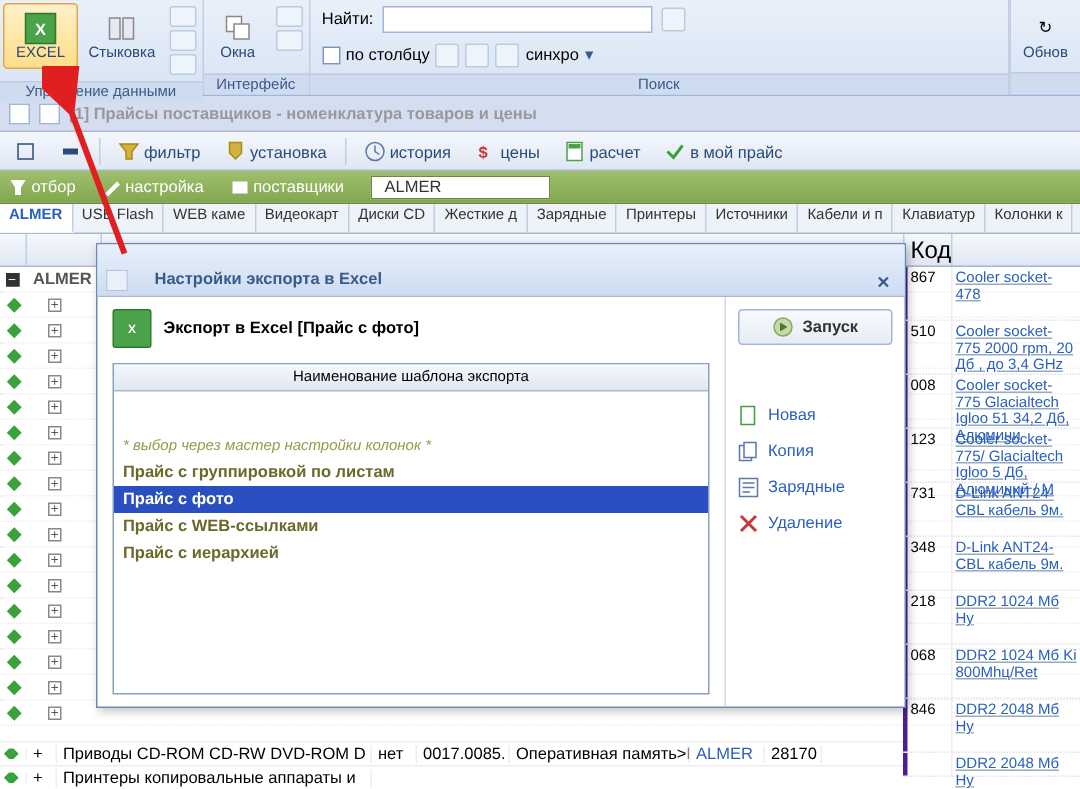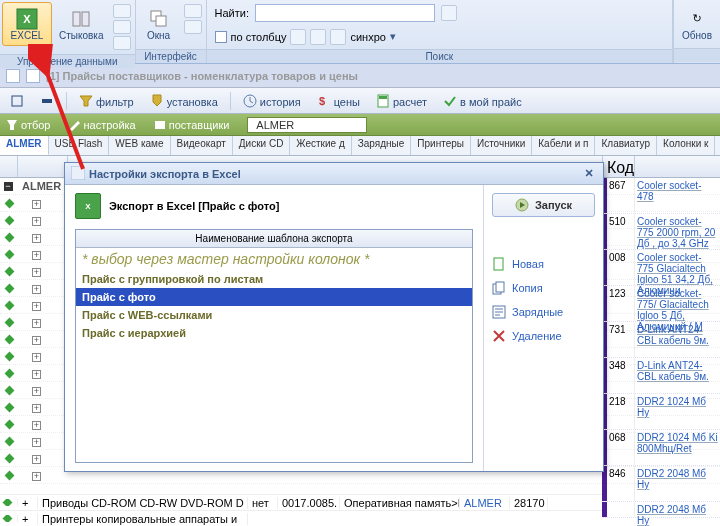--- a/index.html
+++ b/index.html
@@ -49,38 +49,38 @@
   .grow { display:flex; height:17px; border-bottom:1px dotted #eee; align-items:center; }
   .grow .c0 { width:18px; display:flex; justify-content:center; }
   .grow .c1 { width:50px; padding-left:14px; color:#555; }
   .grow .plus { width:9px; height:9px; border:1px solid #888; display:inline-flex; align-items:center; justify-content:center; font-size:9px; line-height:7px; color:#555; margin-right:2px;}
   .diamond { width:7px; height:7px; background:#3aa23a; transform:rotate(45deg); }
 
   .grid-right { position:absolute; right:0; top:0; width:118px; }
   .gr-head { display:flex; background:linear-gradient(#f4f7fc,#e0e7f4); height:22px; border-bottom:1px solid #aab8cc;}
   .gr-head div { border-left:1px solid #c0cee2; padding:3px 4px; font-size:16px;}
   .gr-row { display:flex; height:36px; border-bottom:1px dotted #e0e0f0;}
-  .gr-row .code { width:32px; font-size:10px; padding:2px; border-left:5px solid #4c1d95;}
+  .gr-row .code { width:32px; font-size:10px; padding:2px; border-left:3px solid #4c1d95;}
   .gr-row .desc { flex:1; font-size:10px; padding:2px; color:#2a5fc0; text-decoration:underline; text-decoration-color:#9ab; border-left:1px solid #eee; line-height:11px;}
 
   .bottom-rows { position:absolute; bottom:0; left:0; right:118px; }
   .brow { display:flex; height:16px; border-top:1px solid #eee; font-size:10px; align-items:center;}
   .brow .bc { padding:0 4px; border-right:1px solid #eee; overflow:hidden; white-space:nowrap;}
 
   
   .modal { position:absolute; left:64px; top:162px; width:540px; height:310px; background:#fff; border:1px solid #6a88b8; box-shadow:2px 2px 6px rgba(0,0,0,.25); display:flex; flex-direction:column; }
-  .modal-title { height:22px; background:linear-gradient(#e8f0fb,#cddcf2); display:flex; align-items:center; padding:0 6px; gap:4px; color:#3a5a8a; font-weight:bold; border-bottom:1px solid #aab8cc;}
+  .modal-title { height:22px; background:linear-gradient(#e8f0fb,#cddcf2); display:flex; padding:17px 6px; gap:18px; color:#3a5a8a; font-weight:bold; border-bottom:1px solid #aab8cc;}
   .modal-title .mclose { margin-left:auto; width:16px; height:16px; display:flex; align-items:center; justify-content:center; color:#3a5a8a; cursor:pointer;}
   .modal-body { flex:1; display:flex; }
   .modal-left { flex:1; padding:8px 10px; display:flex; flex-direction:column; }
   .modal-heading { display:flex; align-items:center; gap:8px; font-weight:bold; margin-bottom:10px;}
   .excel-ic { width:26px; height:26px; background:#4aa24a; border:1px solid #2c7a2c; border-radius:2px; display:flex; align-items:center; justify-content:center; color:#fff; font-size:8px; font-weight:bold;}
   .listbox { flex:1; border:1px solid #8aa0c2; background:#fff; display:flex; flex-direction:column; }
   .list-head { text-align:center; padding:3px; background:linear-gradient(#f4f7fc,#e0e7f4); border-bottom:1px solid #aab8cc; font-size:10px;}
-  .list-hint { color:#9a9a4a; font-style:italic; padding:3px 6px; font-size:14px;}
+  .list-hint { color:#9a9a4a; font-style:italic; padding:3px 6px; font-size:10px;margin-top:28px;}
   .list-item { padding:3px 6px; color:#6a6a2a; font-weight:bold; cursor:pointer;}
   .list-item.sel { background:#2a4fc0; color:#fff; }
   .modal-right { width:120px; border-left:1px solid #d0d8e8; padding:8px; display:flex; flex-direction:column; gap:10px; }
   .run-btn { background:linear-gradient(#f8fafc,#e6ecf6); border:1px solid #9db6d9; border-radius:3px; padding:4px 8px; display:flex; align-items:center; gap:6px; cursor:pointer; font-weight:bold; color:#333; justify-content:center;}
   .side-link { display:flex; align-items:center; gap:6px; color:#2a5fc0; cursor:pointer;}
   .side-ic { width:14px; height:14px; }
 
   .arrow { position:absolute; left:28px; top:44px; pointer-events:none; }
 </style>
 </head>

